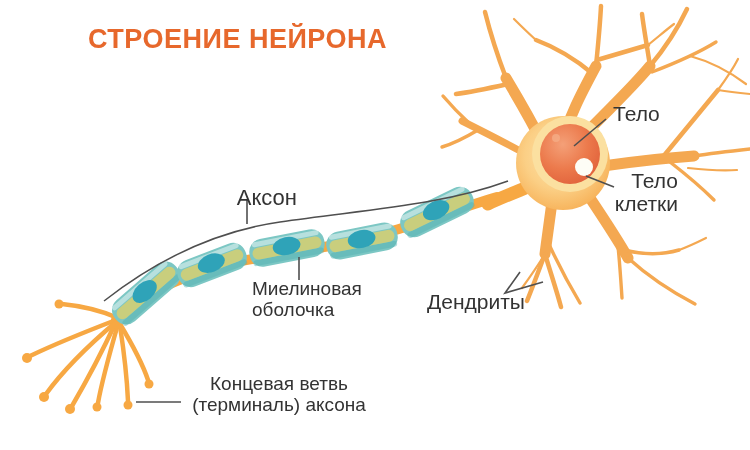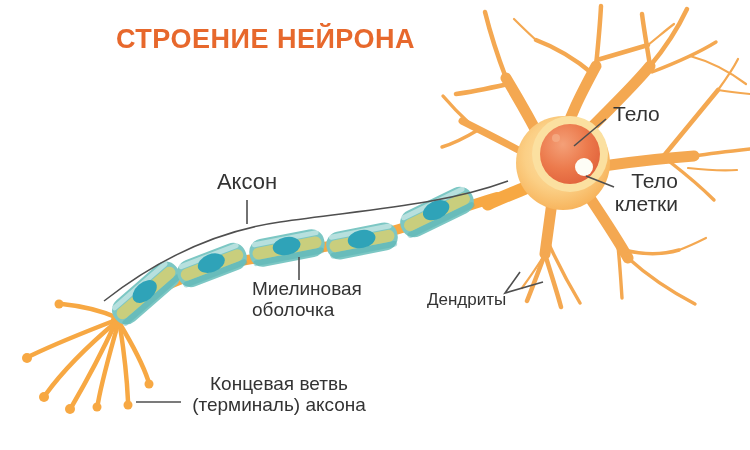--- a/index.html
+++ b/index.html
@@ -9,27 +9,26 @@
   }
   .stage svg{position:absolute;left:0;top:0;}
   .lbl{
     position:absolute;color:var(--label-color,#333);line-height:1.08;
     -webkit-user-select:none;user-select:none;
   }
   .title{
     position:absolute;left:88px;top:24px;
     font-size:27px;font-weight:800;letter-spacing:.5px;
     color:var(--title-color,#e7682c);
-    margin-left:28px;
   }
-  .lbl-axon{left:197px;top:170px;width:100px;text-align:center;font-size:22px;}
+  .lbl-axon{left:197px;top:186px;width:100px;text-align:right;font-size:22px;}
   .lbl-nucleus{left:613px;top:103px;font-size:21px;}
   .lbl-cellbody{left:604px;top:170px;width:74px;text-align:right;font-size:21px;}
   .lbl-myelin{left:252px;top:279px;width:142px;font-size:19px;}
-  .lbl-dendrites{left:427px;top:291px;font-size:17px;}
+  .lbl-dendrites{left:427px;top:291px;font-size:21px;}
   .lbl-terminal{left:170px;top:374px;width:218px;text-align:center;font-size:19px;}
 
   
   .dend{stroke:var(--dendrite-color,#f4a851);fill:none;stroke-linecap:round;}
   .axon-stroke{stroke:var(--axon-color,#f7a843);fill:none;stroke-linecap:round;}
   .axon-fill{fill:var(--axon-color,#f7a843);}
   .halo{fill:var(--nucleus-halo-color,#fbe0a0);}
   .myelin-outer{fill:var(--myelin-color,#7cc7c4);}
   .myelin-band{fill:var(--myelin-band-color,#c9ce7d);}
   .myelin-gloss{fill:#ffffff;opacity:.45;}

